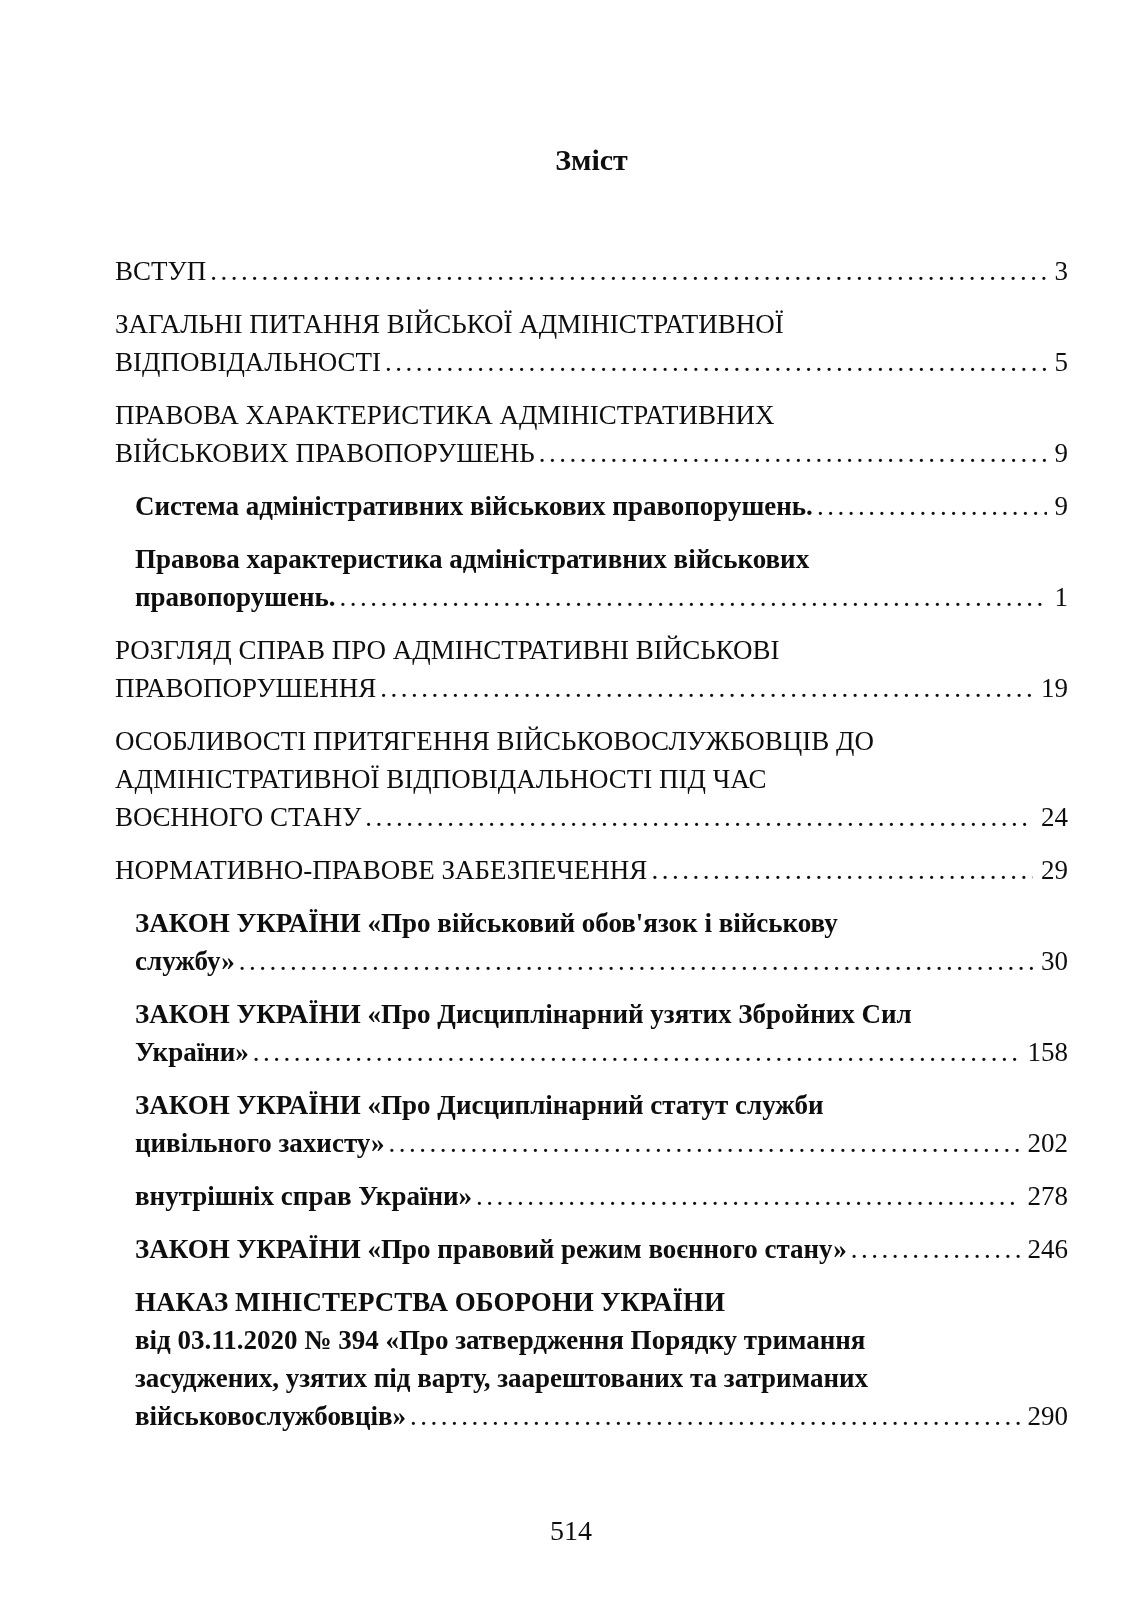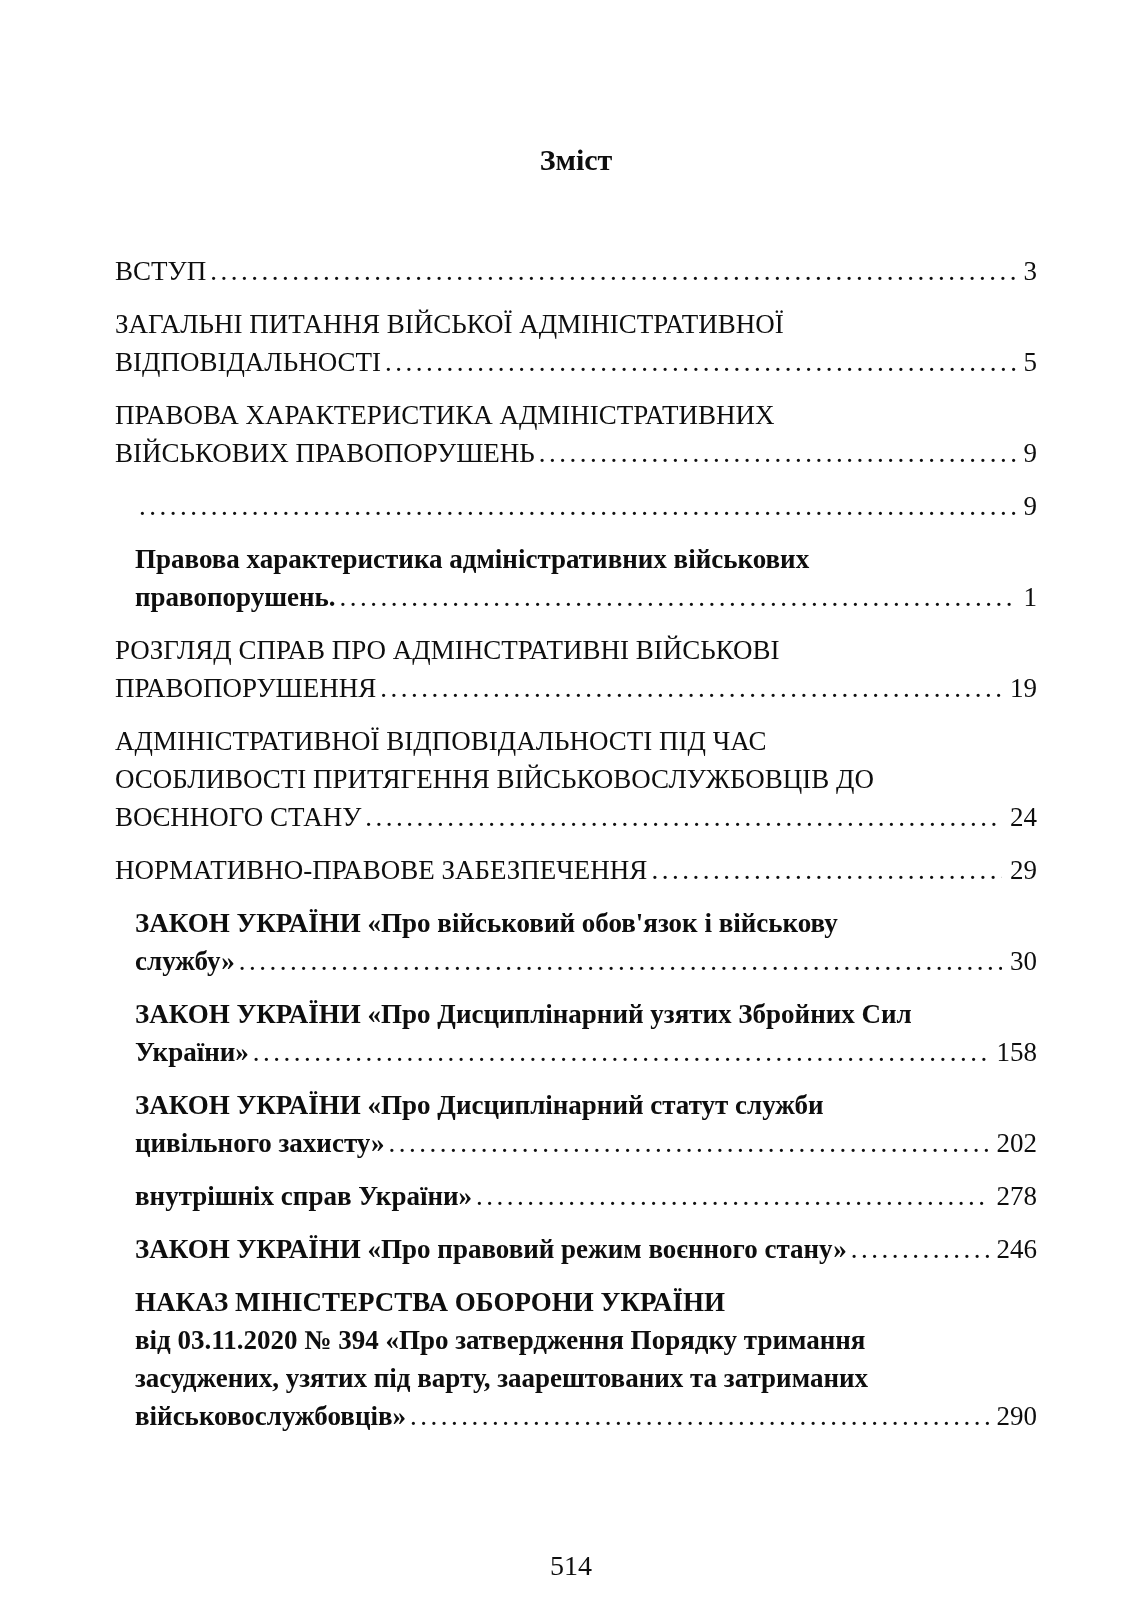--- a/index.html
+++ b/index.html
@@ -8,21 +8,21 @@
     height: 1615px;
     background: #ffffff;
     color: #0e0e0e;
     font-family: "Liberation Serif", serif;
     position: relative;
     overflow: hidden;
   }
   .page {
     position: absolute;
     inset: 0;
-    padding: 142px 105px 0 115px;
+    padding: 142px 74px 0 115px;
     box-sizing: border-box;
   }
   .toc-title {
     font-size: 30px;
     line-height: 36px;
     font-weight: bold;
     text-align: center;
     margin: 0;
   }
   .toc {
@@ -56,21 +56,20 @@
     font-weight: normal;
   }
   .footer-page {
     position: absolute;
     top: 1512px;
     left: 0;
     width: 100%;
     text-align: center;
     font-size: 28px;
     line-height: 38px;
-    margin-top: 35px;
   }
 </style>
 </head>
 <body>
 
 <div class="page">
   <h1 class="toc-title">Зміст</h1>
 
   <div class="toc">
       <div class="toc-entry">
@@ -91,20 +90,21 @@
       <div class="toc-entry">
         <div class="toc-line"><span class="toc-text">ПРАВОВА ХАРАКТЕРИСТИКА АДМІНІСТРАТИВНИХ</span></div>
         <div class="toc-line last">
           <span class="toc-text">ВІЙСЬКОВИХ ПРАВОПОРУШЕНЬ</span>
           <span class="leader">........................................................................................................................................................................................................</span>
           <span class="toc-page">9</span>
         </div>
       </div>
       <div class="toc-entry indented bold">
         <div class="toc-line last">
+          <span class="toc-text">Система адміністративних військових правопорушень.</span>
           <span class="leader">........................................................................................................................................................................................................</span>
           <span class="toc-page">9</span>
         </div>
       </div>
       <div class="toc-entry indented bold">
         <div class="toc-line"><span class="toc-text">Правова характеристика адміністративних військових</span></div>
         <div class="toc-line last">
           <span class="toc-text">правопорушень.</span>
           <span class="leader">........................................................................................................................................................................................................</span>
           <span class="toc-page">1</span>
@@ -112,22 +112,22 @@
       </div>
       <div class="toc-entry">
         <div class="toc-line"><span class="toc-text">РОЗГЛЯД СПРАВ ПРО АДМІНСТРАТИВНІ ВІЙСЬКОВІ</span></div>
         <div class="toc-line last">
           <span class="toc-text">ПРАВОПОРУШЕННЯ</span>
           <span class="leader">........................................................................................................................................................................................................</span>
           <span class="toc-page">19</span>
         </div>
       </div>
       <div class="toc-entry">
+        <div class="toc-line"><span class="toc-text">ОСОБЛИВОСТІ ПРИТЯГЕННЯ ВІЙСЬКОВОСЛУЖБОВЦІВ ДО</span></div>
         <div class="toc-line"><span class="toc-text">АДМІНІСТРАТИВНОЇ ВІДПОВІДАЛЬНОСТІ ПІД ЧАС</span></div>
-        <div class="toc-line"><span class="toc-text">ОСОБЛИВОСТІ ПРИТЯГЕННЯ ВІЙСЬКОВОСЛУЖБОВЦІВ ДО</span></div>
         <div class="toc-line last">
           <span class="toc-text">ВОЄННОГО СТАНУ</span>
           <span class="leader">........................................................................................................................................................................................................</span>
           <span class="toc-page">24</span>
         </div>
       </div>
       <div class="toc-entry">
         <div class="toc-line last">
           <span class="toc-text">НОРМАТИВНО-ПРАВОВЕ ЗАБЕЗПЕЧЕННЯ</span>
           <span class="leader">........................................................................................................................................................................................................</span>

